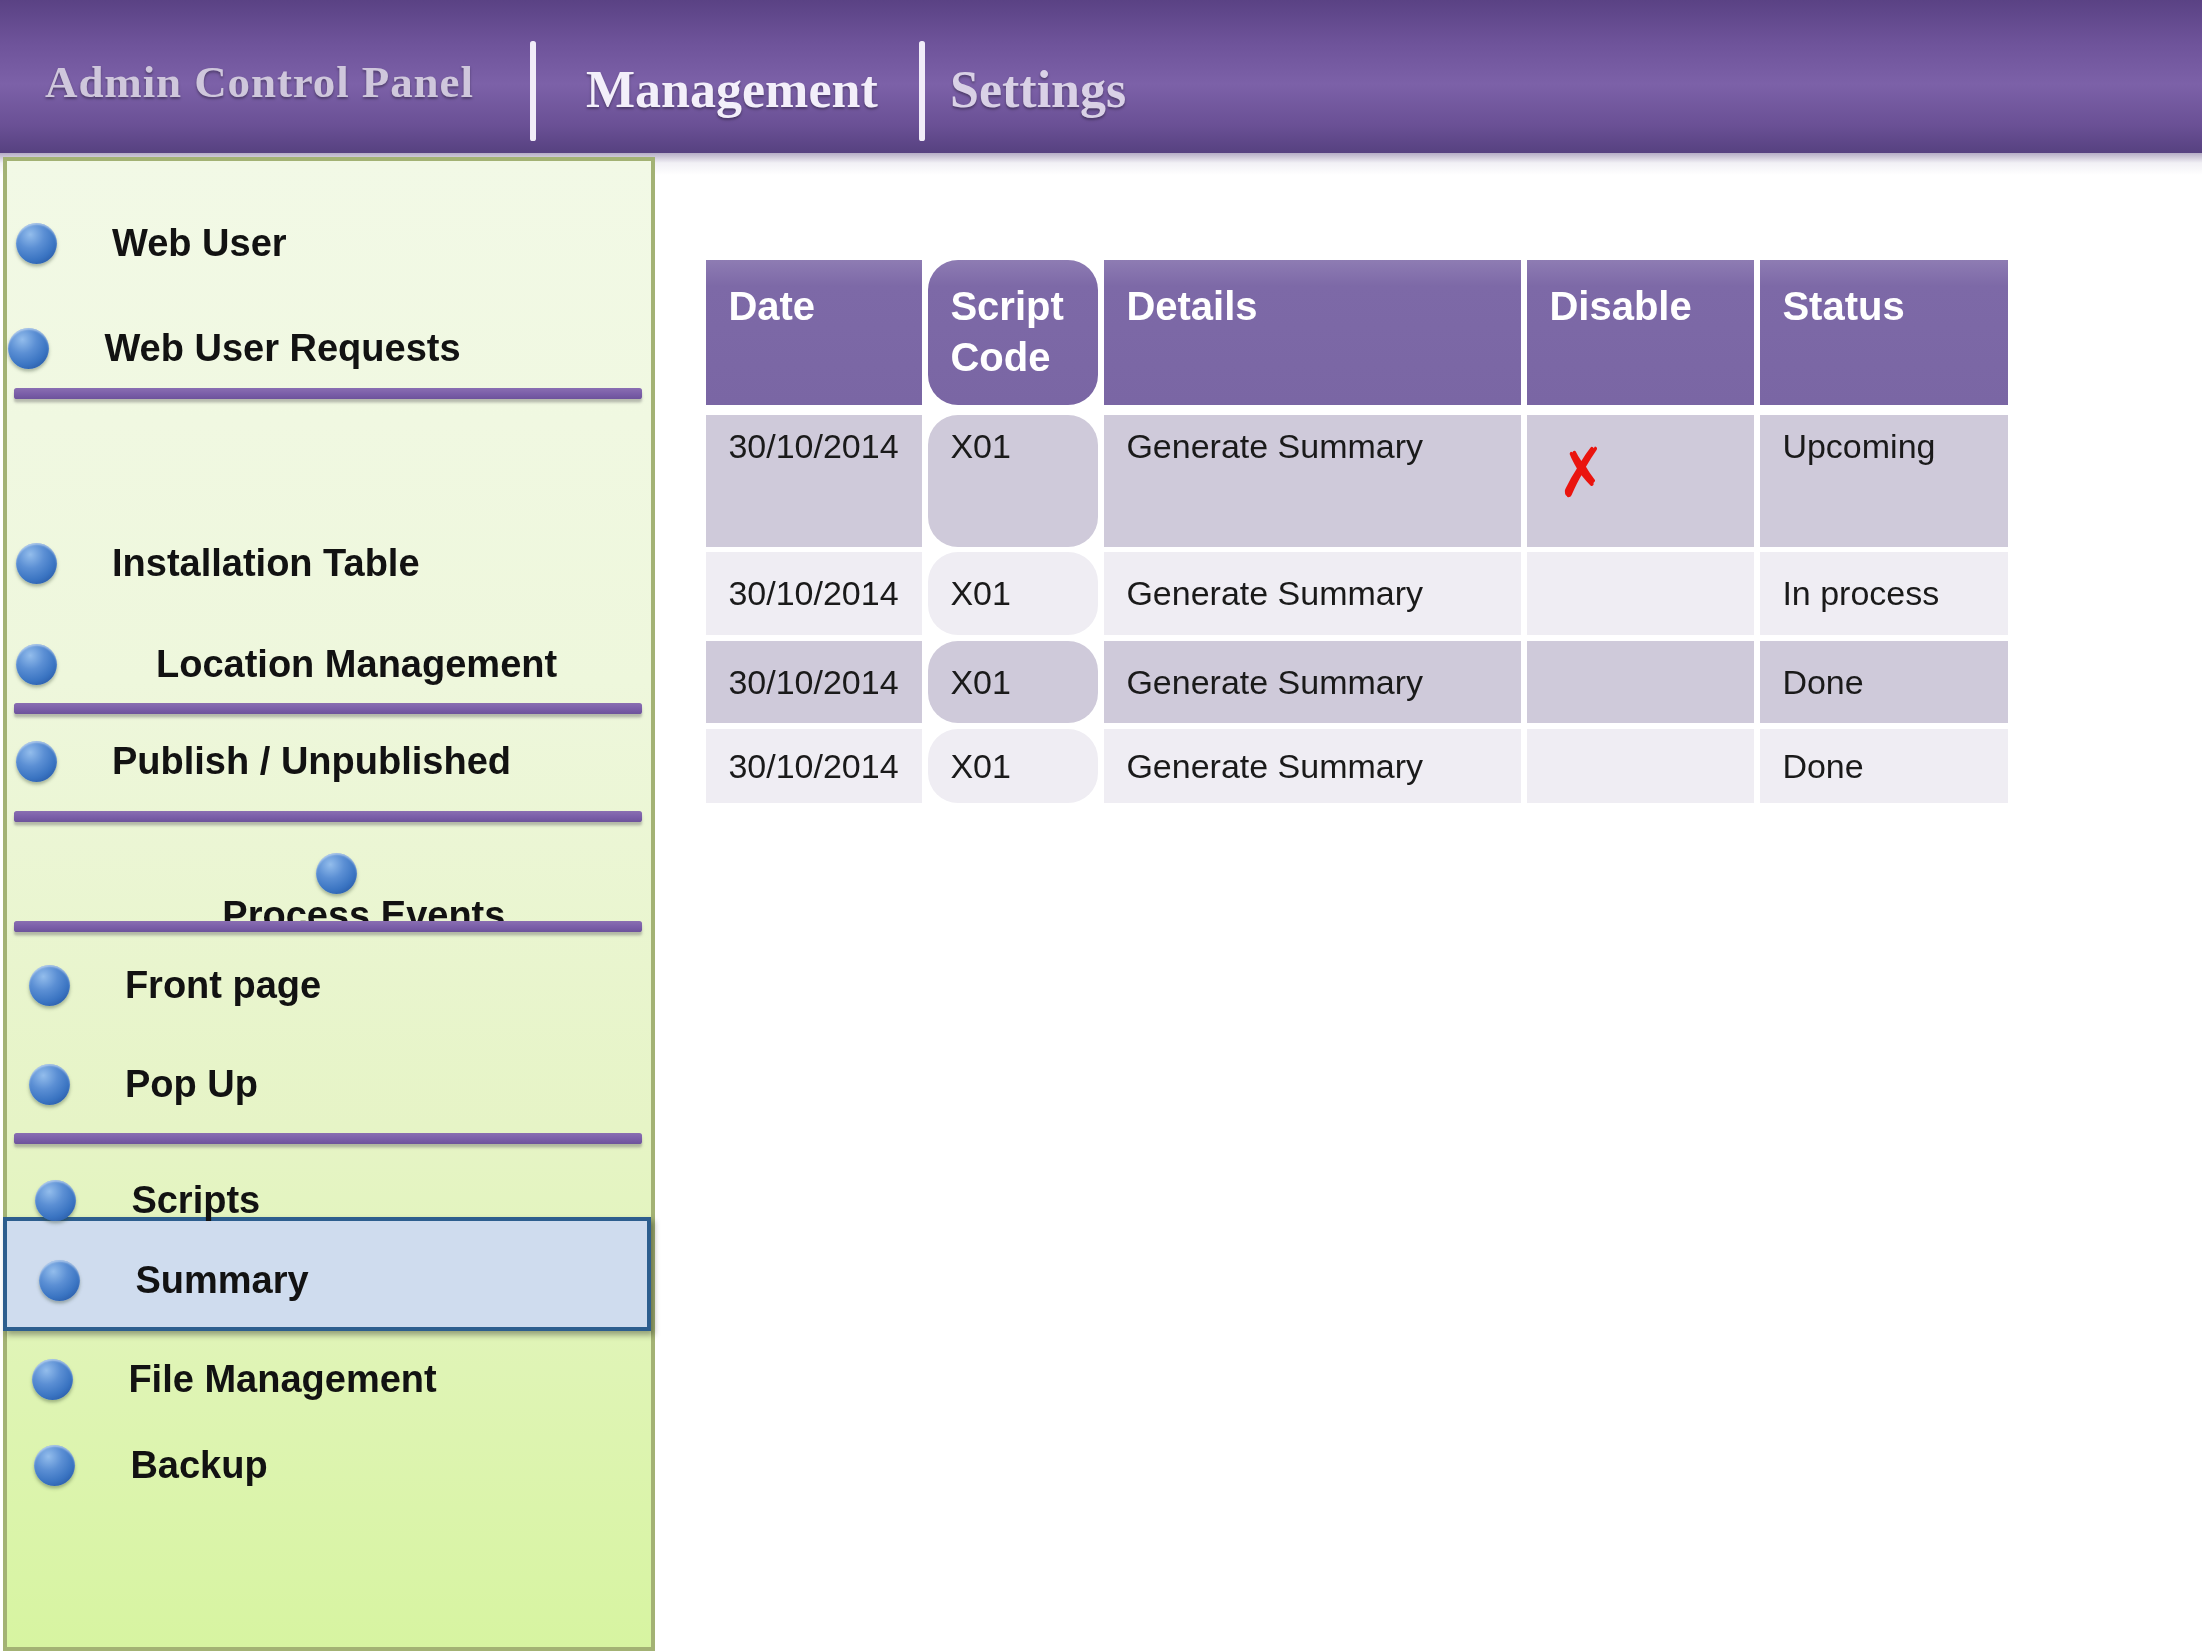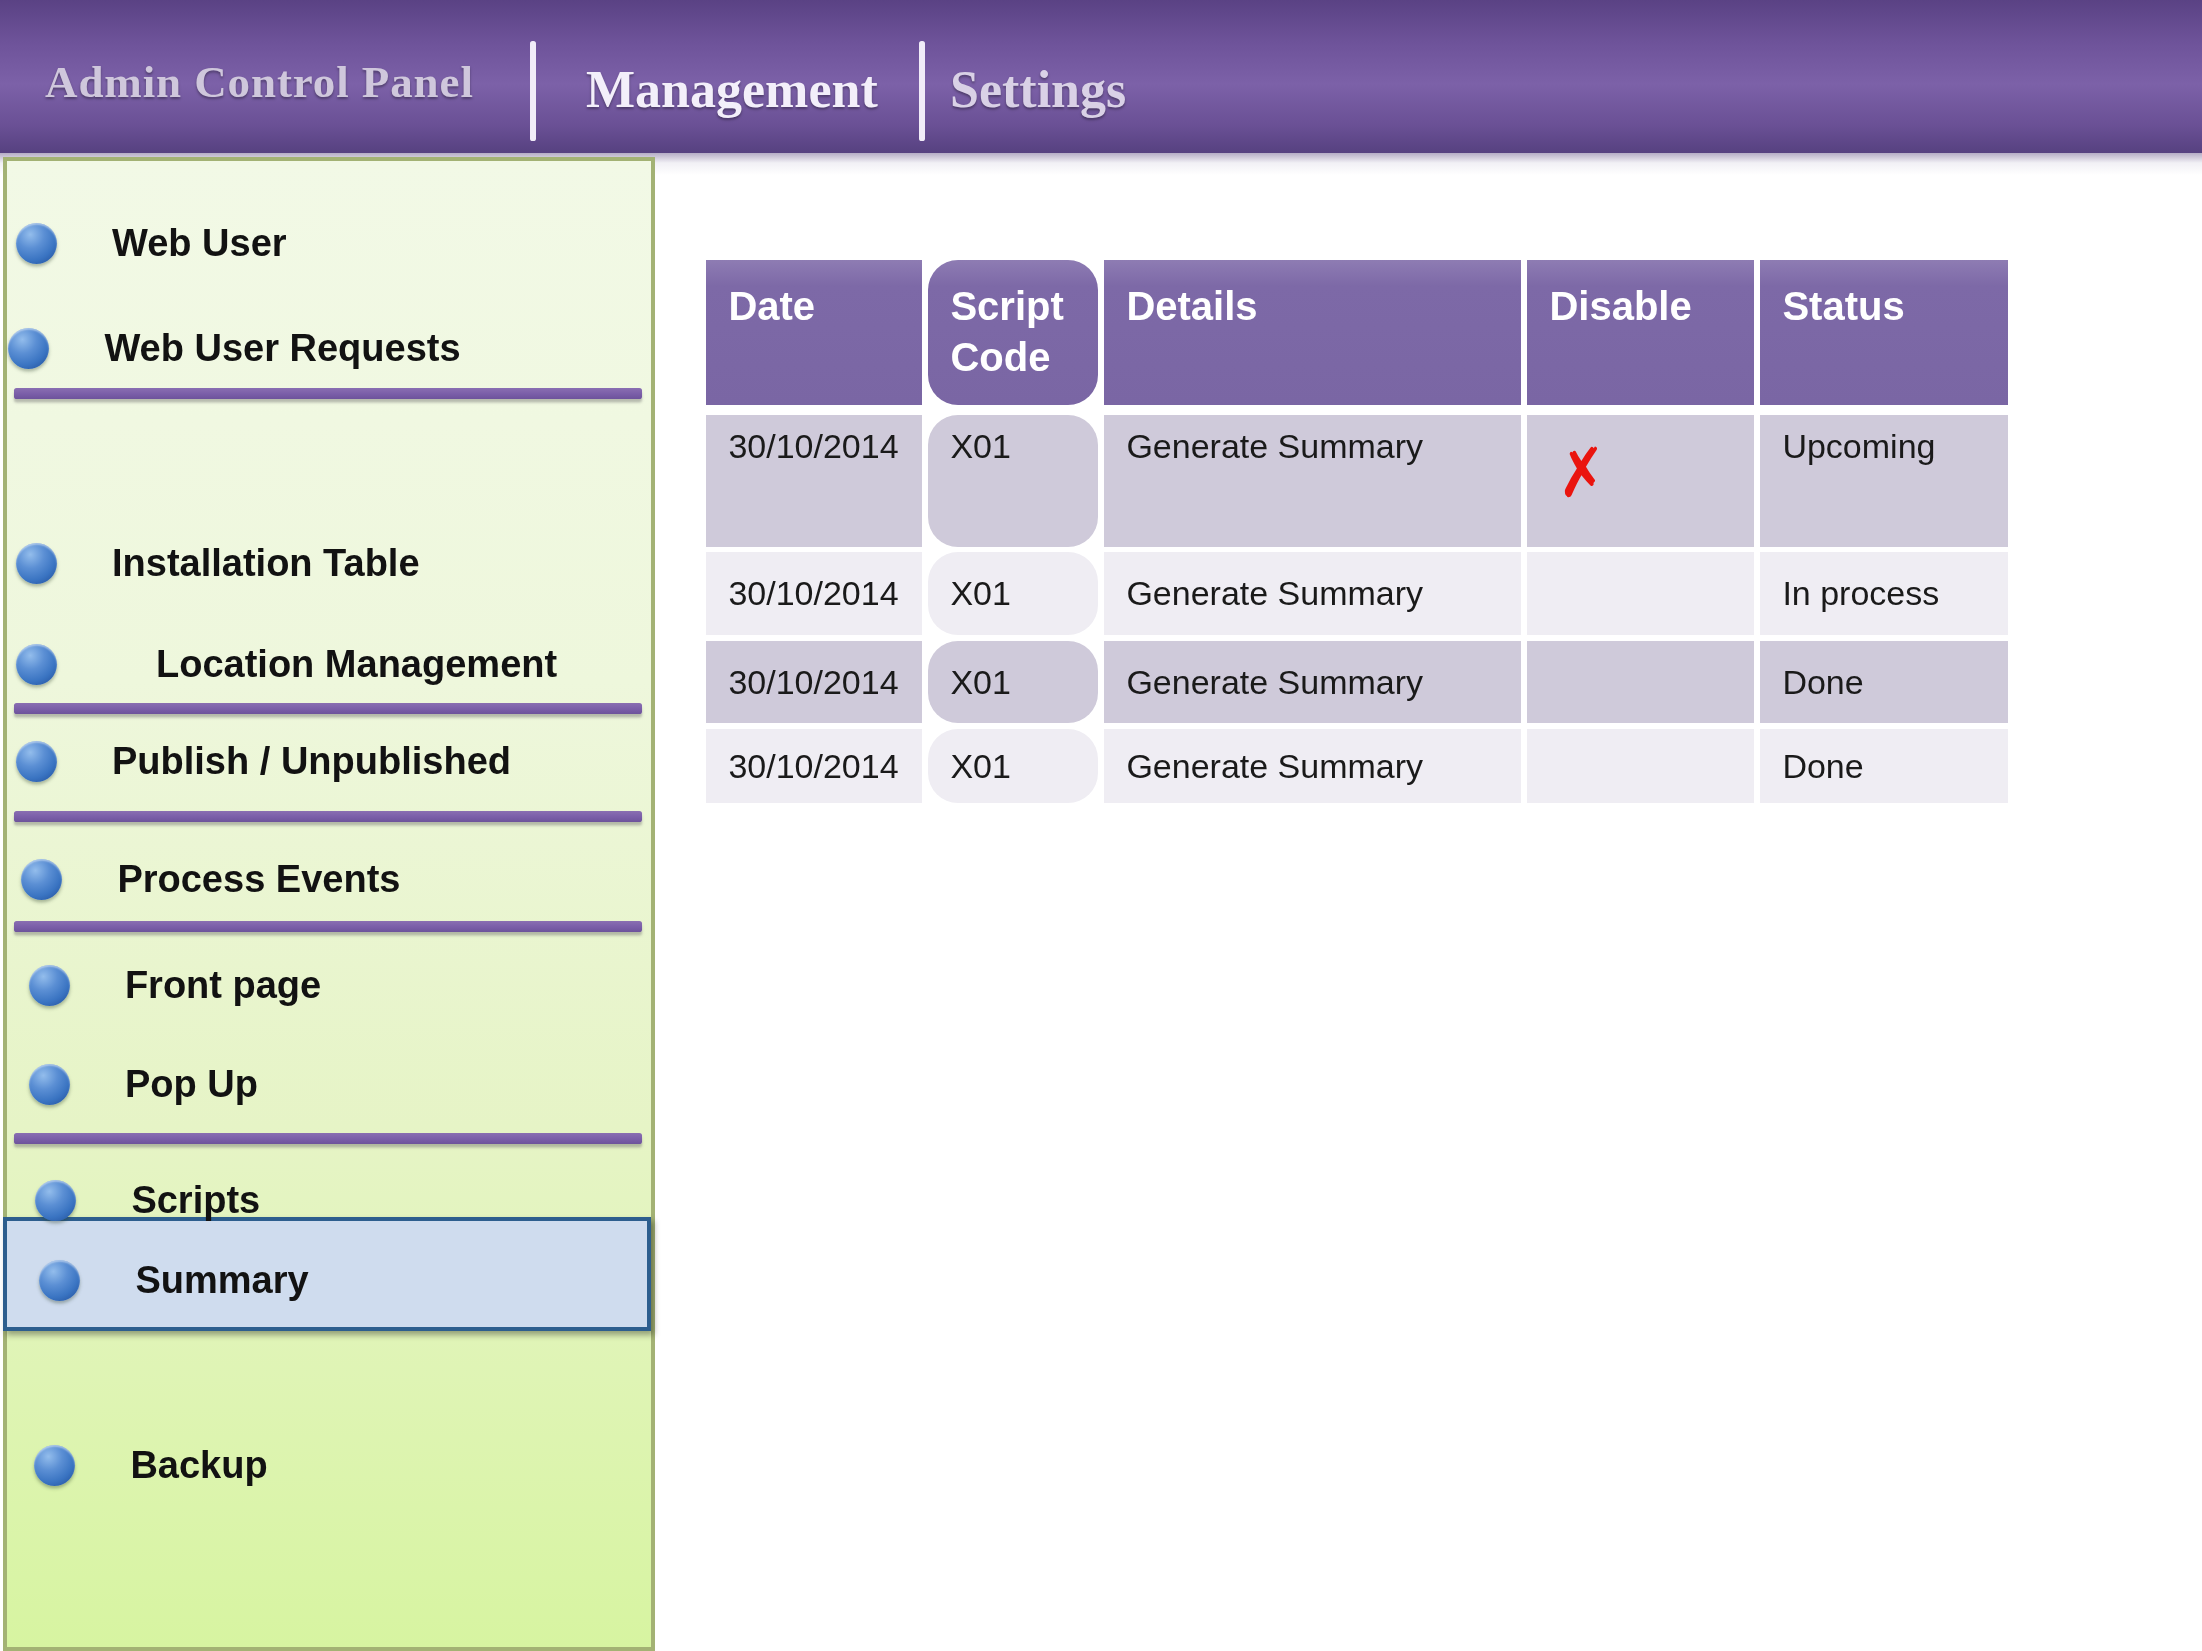--- a/index.html
+++ b/index.html
@@ -139,21 +139,21 @@
 
   <div class="side-divider" style="top:542px;"></div>
 
   <div class="menu-item" style="top:574px; padding-left:8.6px;">
     <span class="bullet"></span>
     <span class="menu-label">Publish / Unpublished</span>
   </div>
 
   <div class="side-divider" style="top:650px;"></div>
 
-  <div class="menu-item" style="top:692px; padding-left:14px;">
+  <div class="menu-item" style="top:692px; padding-left:14px;flex-direction:column;">
     <span class="bullet"></span>
     <span class="menu-label">Process Events</span>
   </div>
 
   <div class="side-divider" style="top:760px;"></div>
 
   <div class="menu-item" style="top:798px; padding-left:21.5px;">
     <span class="bullet"></span>
     <span class="menu-label">Front page</span>
   </div>
@@ -164,20 +164,24 @@
 
   <div class="side-divider" style="top:972px;"></div>
 
   <div class="menu-item" style="top:1013px; padding-left:28px;">
     <span class="bullet"></span>
     <span class="menu-label">Scripts</span>
   </div>
   <div class="menu-item" style="top:1093px; padding-left:32px;">
     <span class="bullet"></span>
     <span class="menu-label">Summary</span>
+  </div>
+  <div class="menu-item" style="top:1192px; padding-left:25px;">
+    <span class="bullet"></span>
+    <span class="menu-label">File Management</span>
   </div>
   <div class="menu-item" style="top:1278px; padding-left:27px;">
     <span class="bullet"></span>
     <span class="menu-label">Backup</span>
   </div>
 </div>
 
 <div class="data-table">
 
   <div class="t-row hdr">

